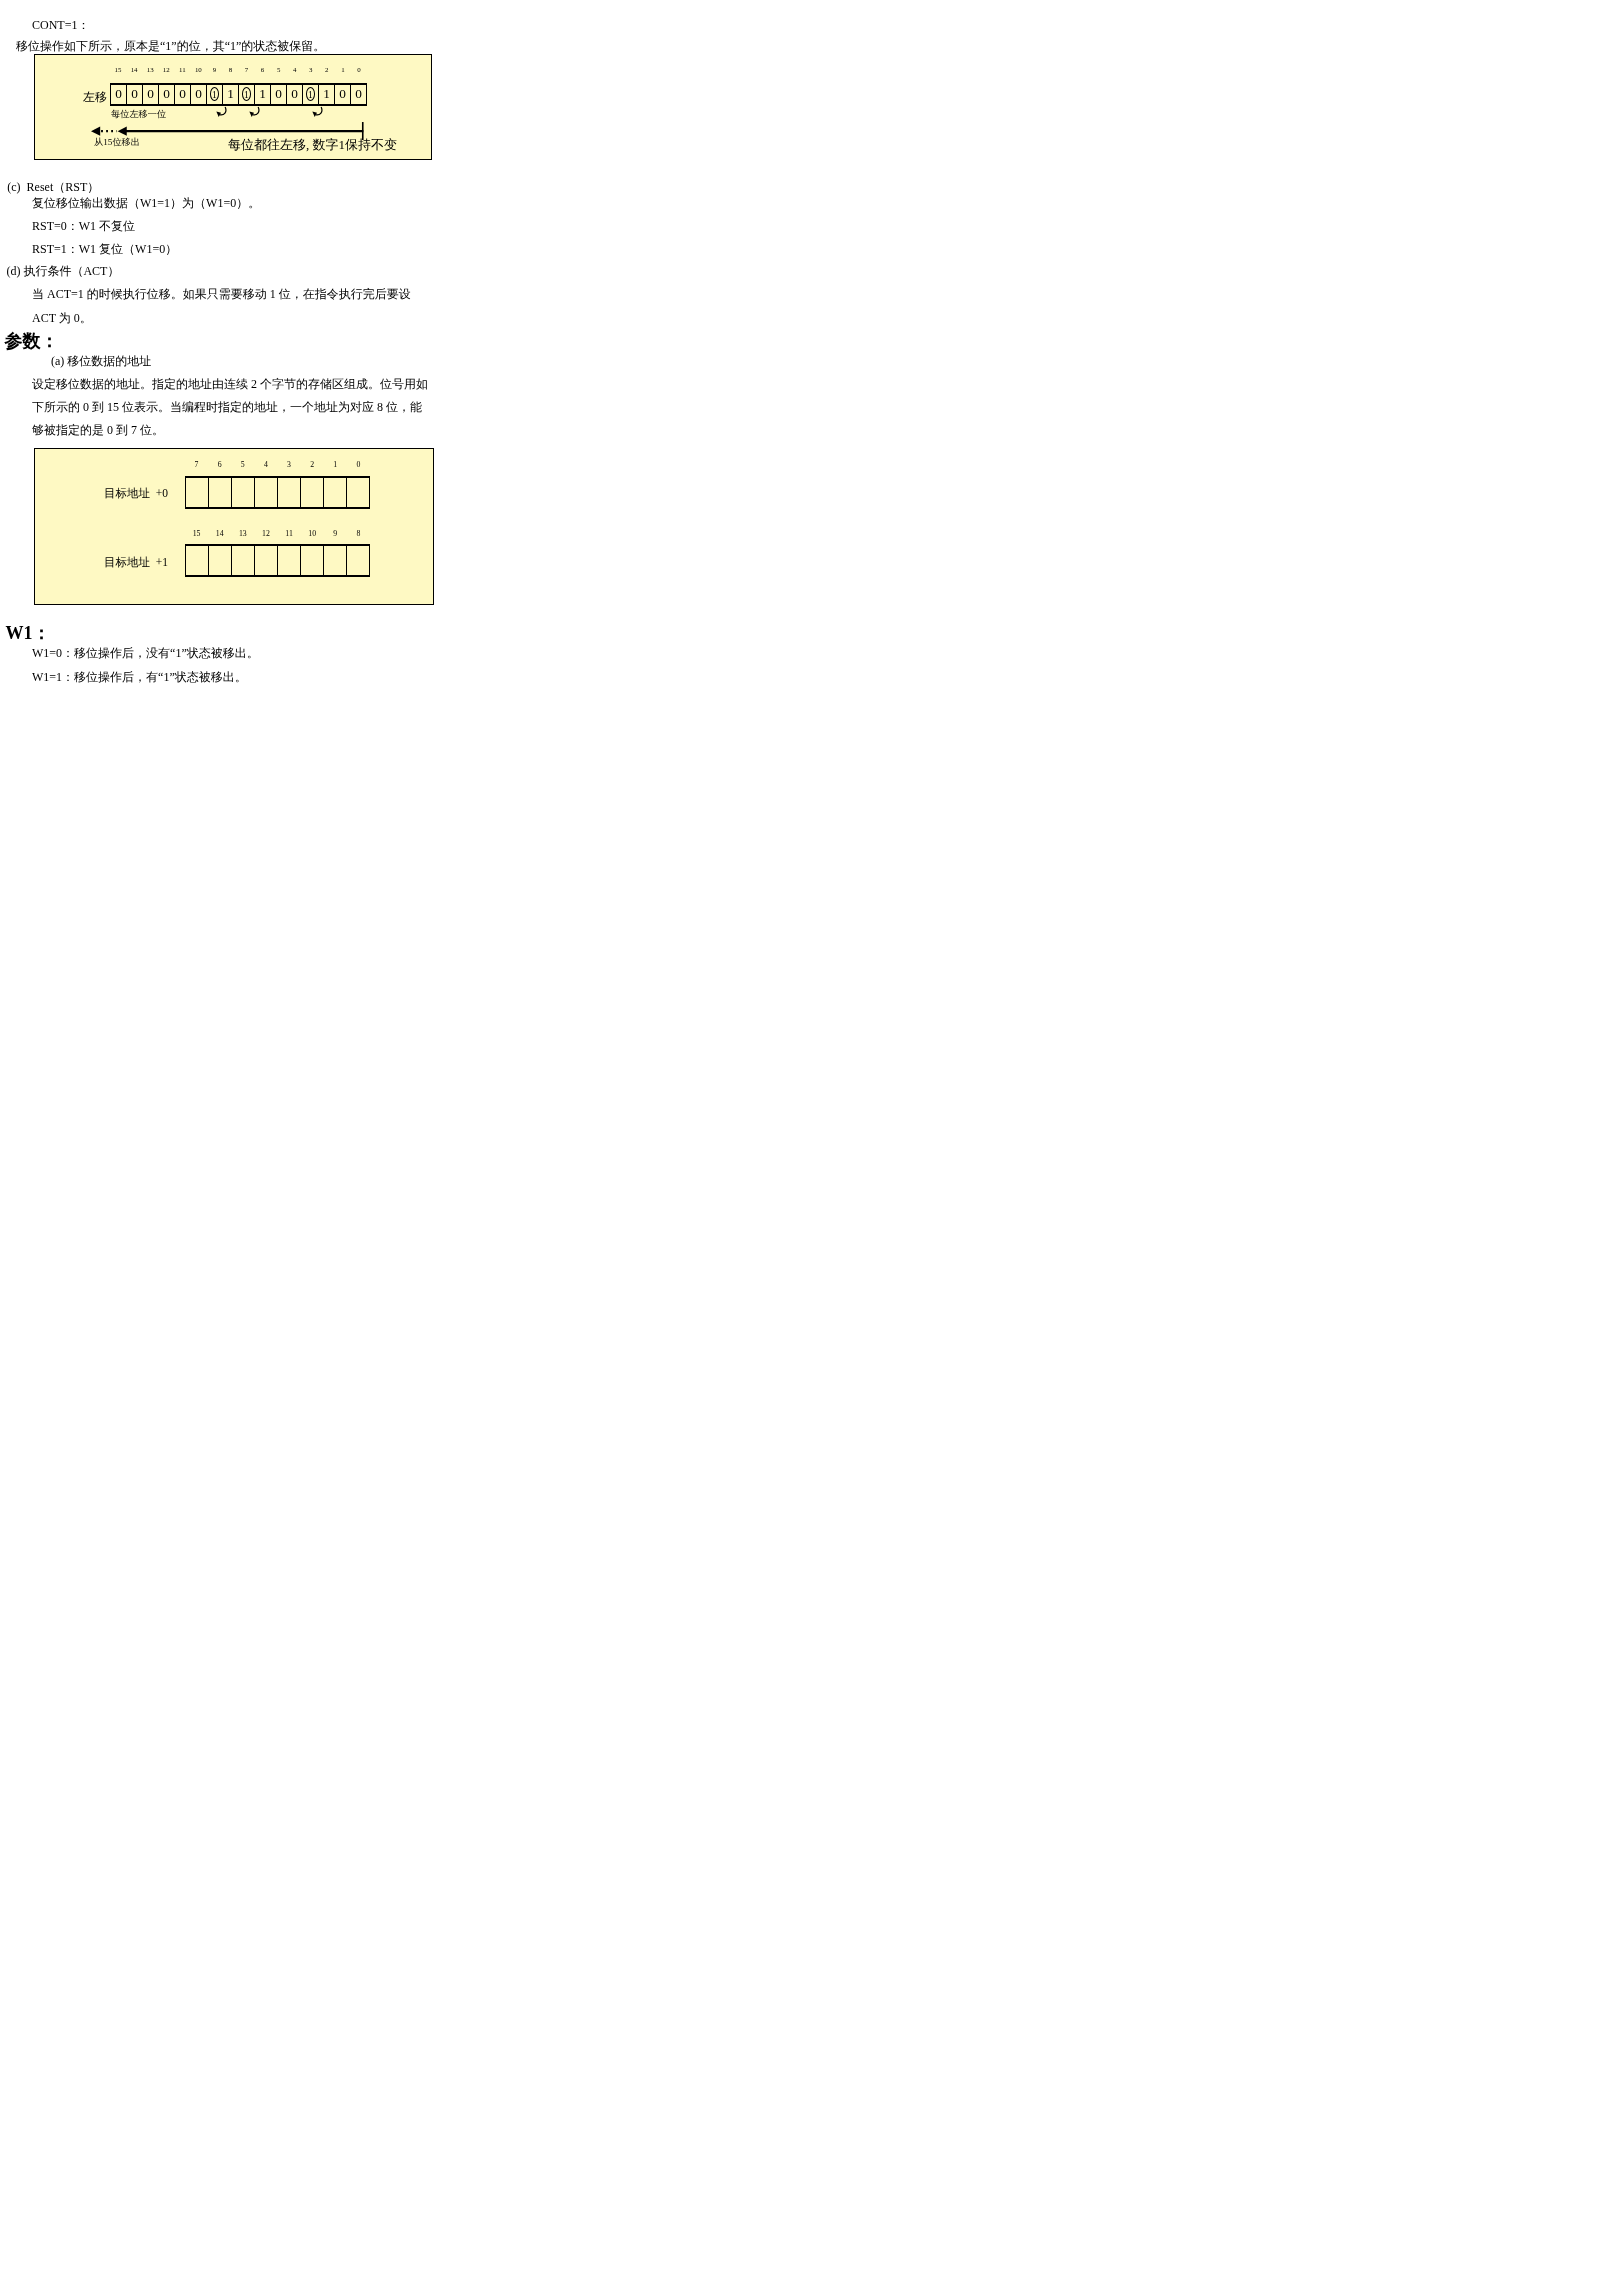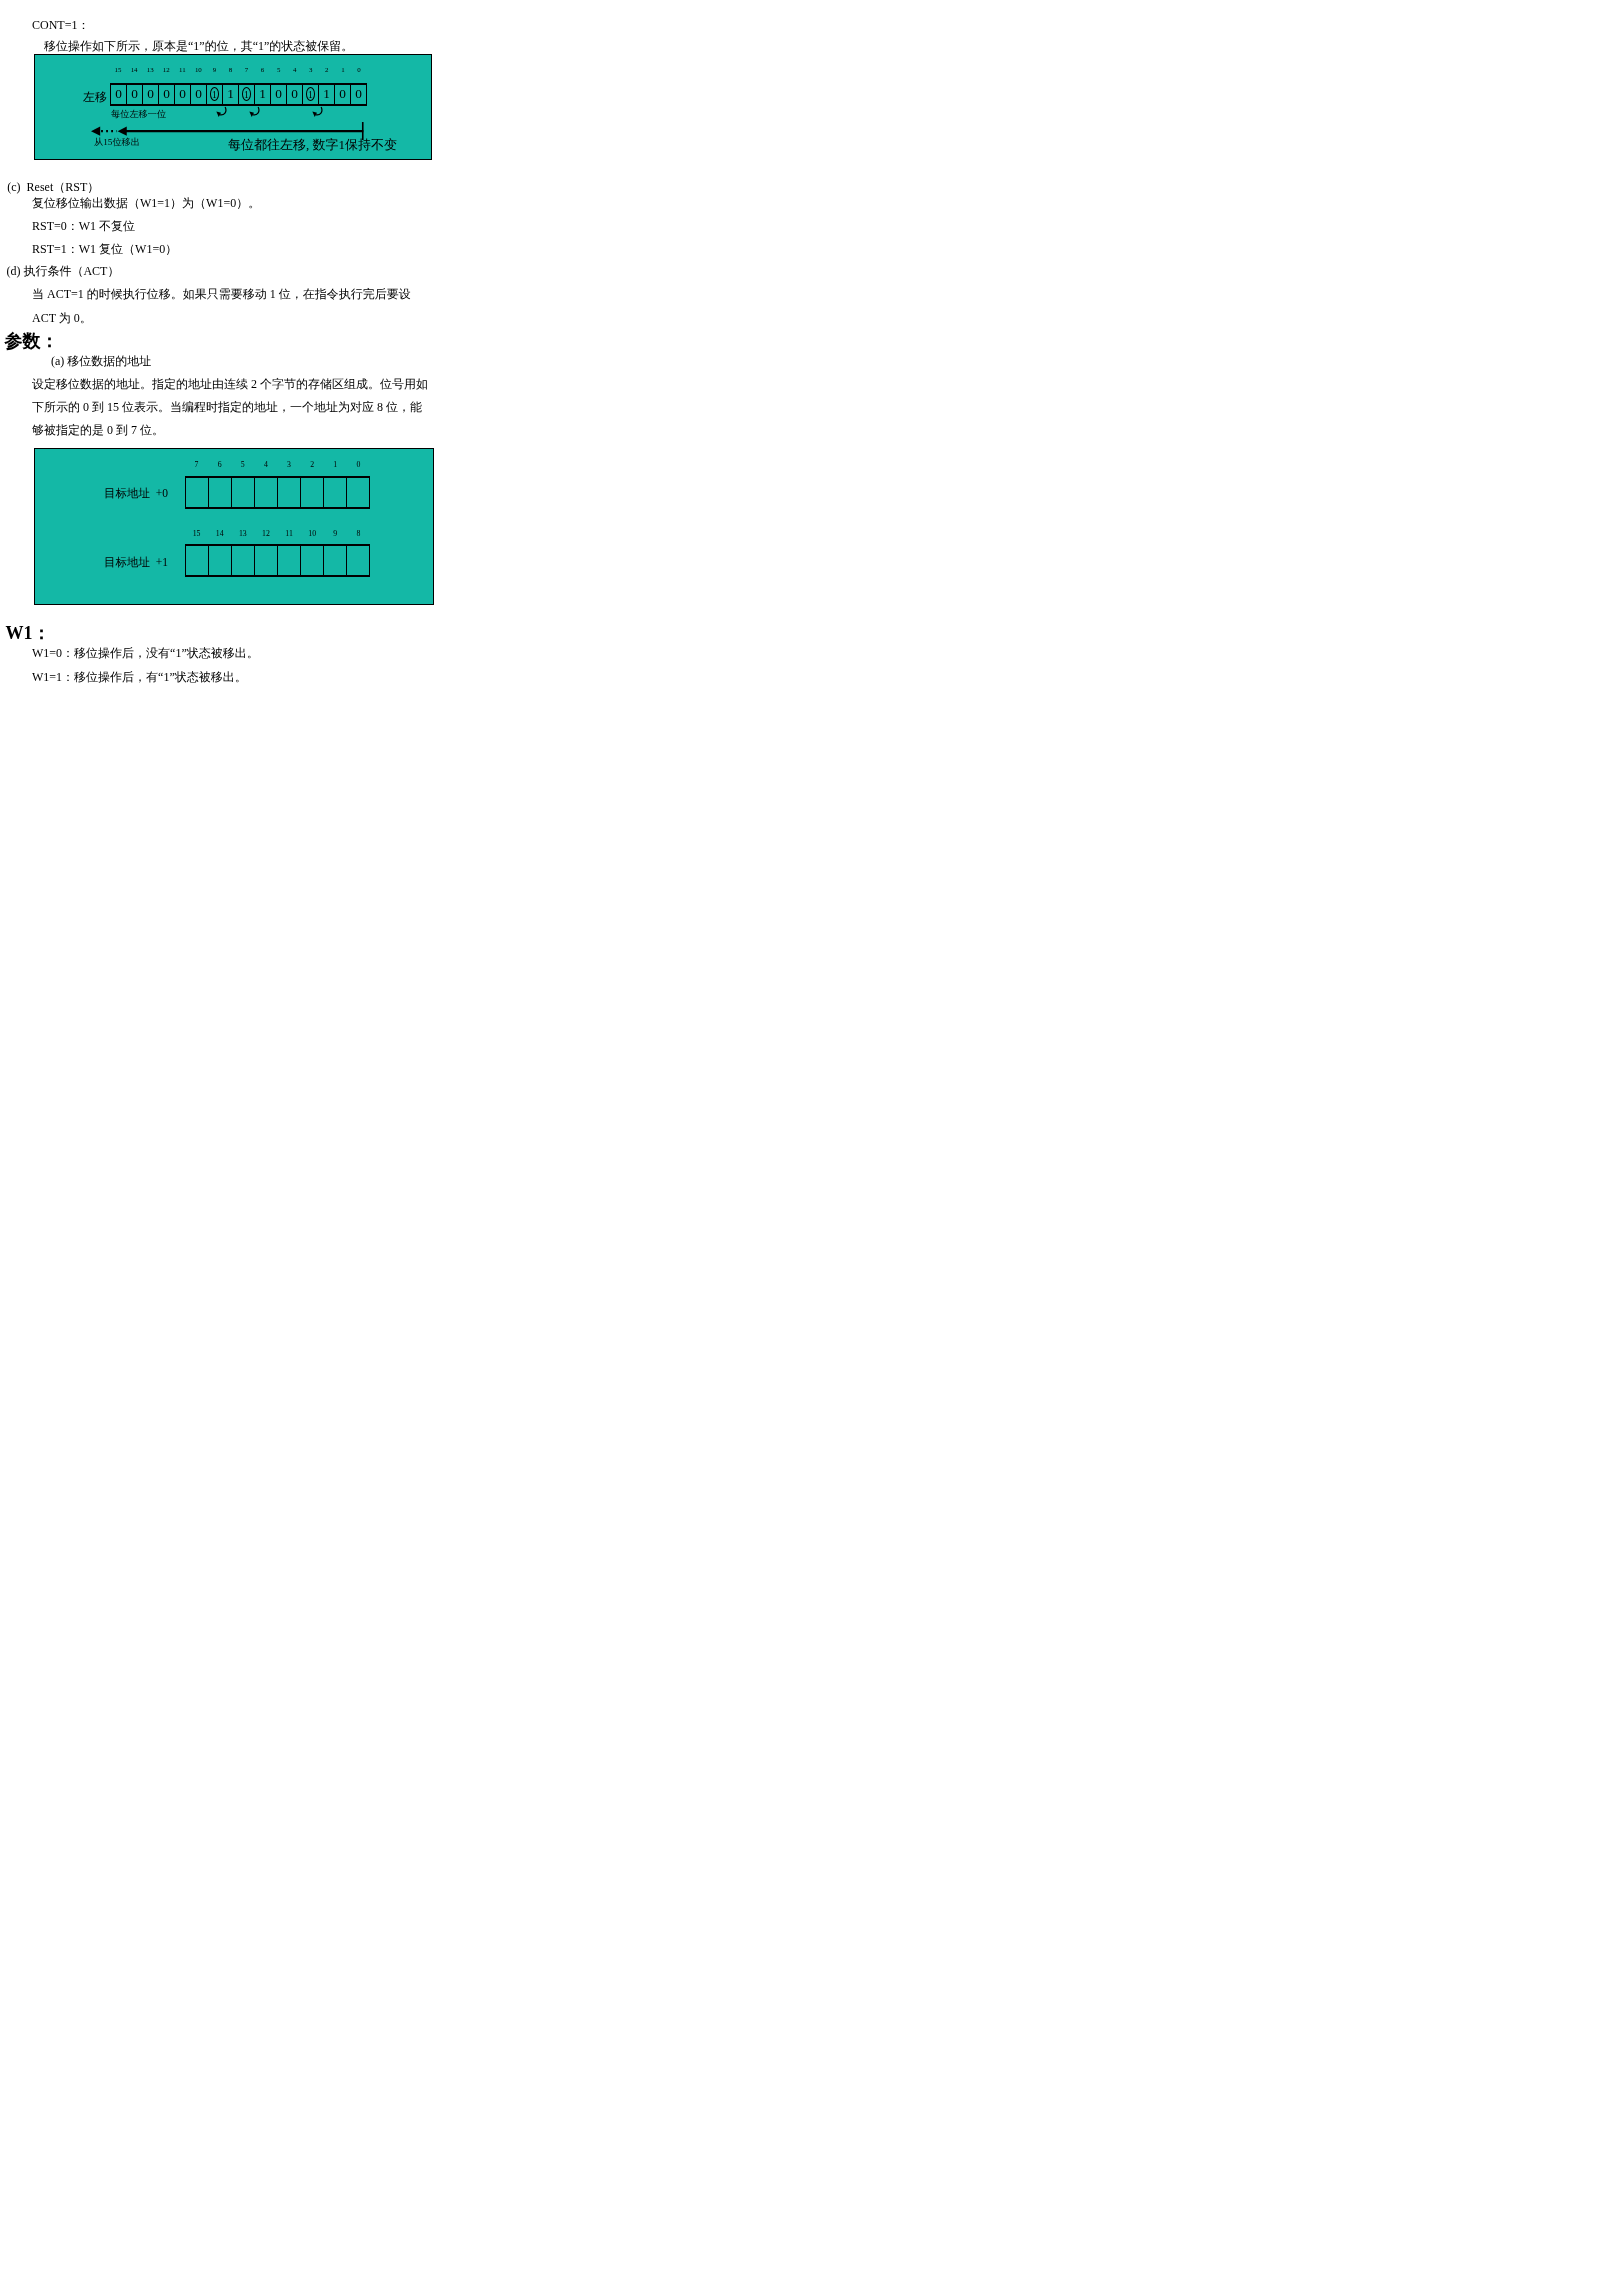--- a/index.html
+++ b/index.html
@@ -5,21 +5,21 @@
   html,body { margin:0; padding:0; background:#ffffff; }
   .page {
     position:relative; width:459px; height:732px; background:#ffffff;
     font-family:"Liberation Serif","DejaVu Serif",serif; color:#000;
     overflow:hidden;
     padding-left:44px;
   }
   .line { position:absolute; white-space:pre; font-size:12px; line-height:1.2; }
   .h-bold { font-weight:bold; font-size:18px; }
 
-  .box { position:absolute; border:1.4px solid #000; background:#14b8a6; box-sizing:border-box; }
+  .box { position:absolute; border:1.4px solid #000; background:#fef9c3; box-sizing:border-box; }
   .box1 { left:34px; top:54px; width:398px; height:106px; }
   .box2 { left:34px; top:448px; width:400px; height:157px; }
 
   .bitlabels { position:absolute; display:flex; }
   .bitlabels span { flex:1; text-align:center; }
   .b1  { left:75px; top:11px; width:257px; font-size:6.9px; }
   .b2a { left:150px; top:11px; width:185px; font-size:7.8px; }
   .b2b { left:150px; top:80px; width:185px; font-size:7.8px; }
 
   .register { position:absolute; display:flex; box-sizing:border-box;
@@ -48,21 +48,21 @@
   .curve { position:absolute; top:51px; width:12px; height:12px; }
   .c1 { left:180px; } .c2 { left:213px; } .c3 { left:276px; }
   .bigarrow { position:absolute; left:56px; top:67px; width:276px; height:18.4px; }
 </style>
 </head>
 <body>
 
 <div class="page">
 
   <div class="line" style="left:32px; top:18.4px;">CONT=1：</div>
-  <div class="line" style="left:44px; top:39px;">移位操作如下所示，原本是“1”的位，其“1”的状态被保留。</div>
+  <div class="line" style="left:16px; top:39px;">移位操作如下所示，原本是“1”的位，其“1”的状态被保留。</div>
 
   <div class="box box1">
     <div class="bitlabels b1">
         <span>15</span>
         <span>14</span>
         <span>13</span>
         <span>12</span>
         <span>11</span>
         <span>10</span>
         <span>9</span>

